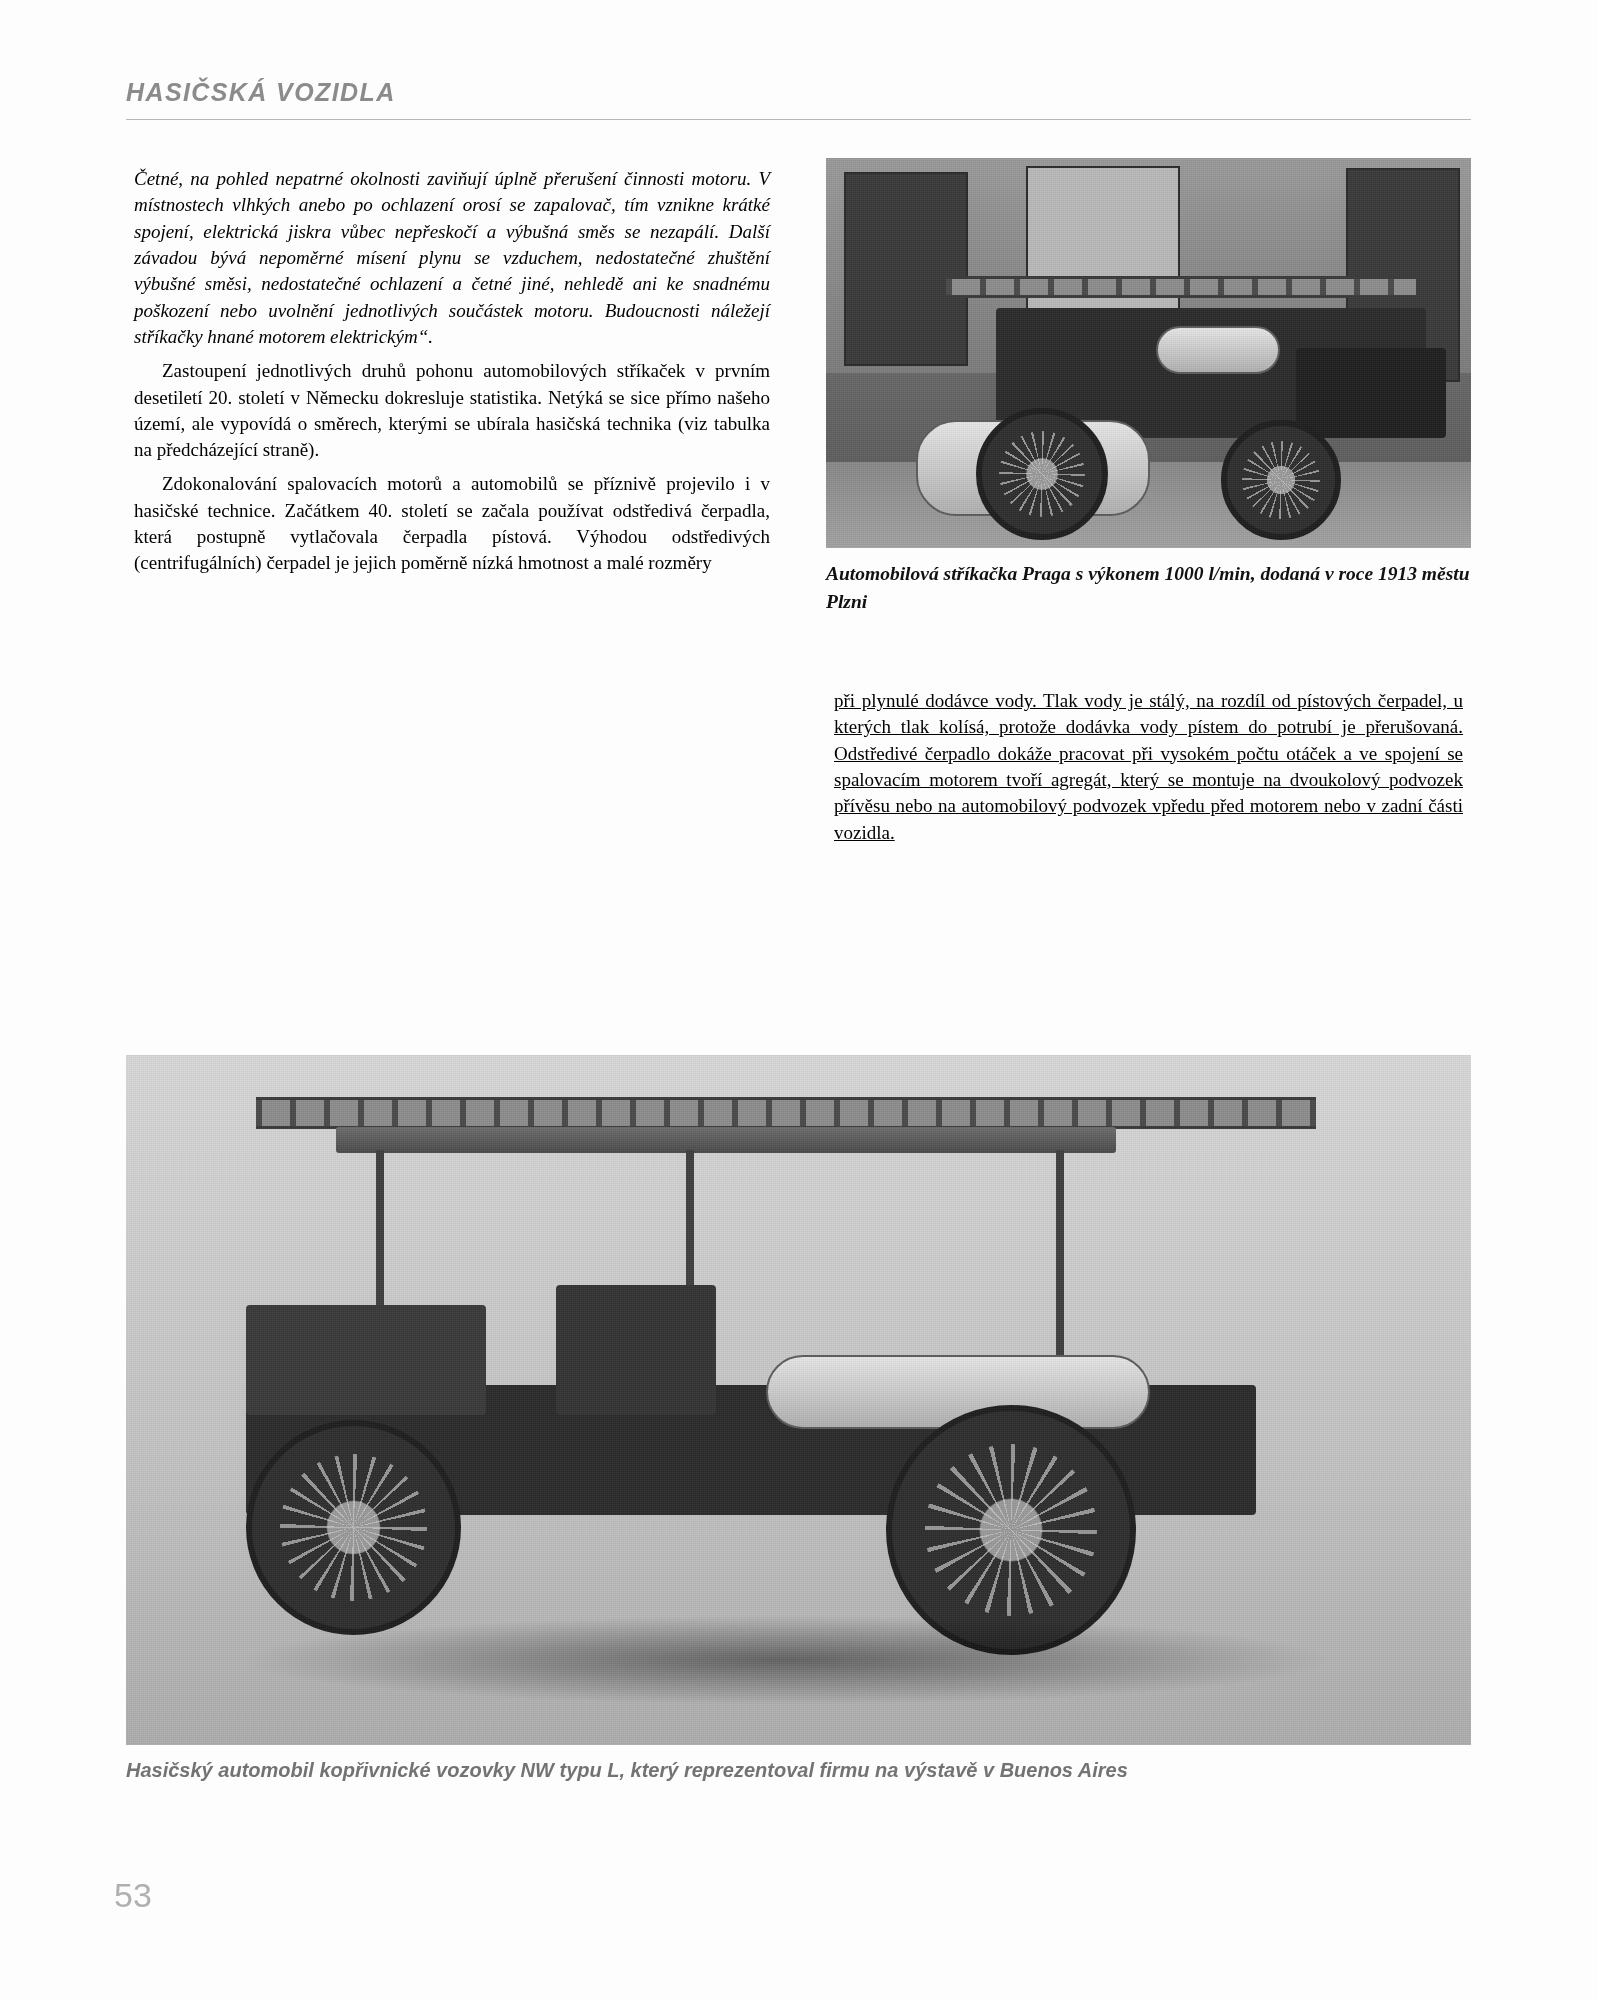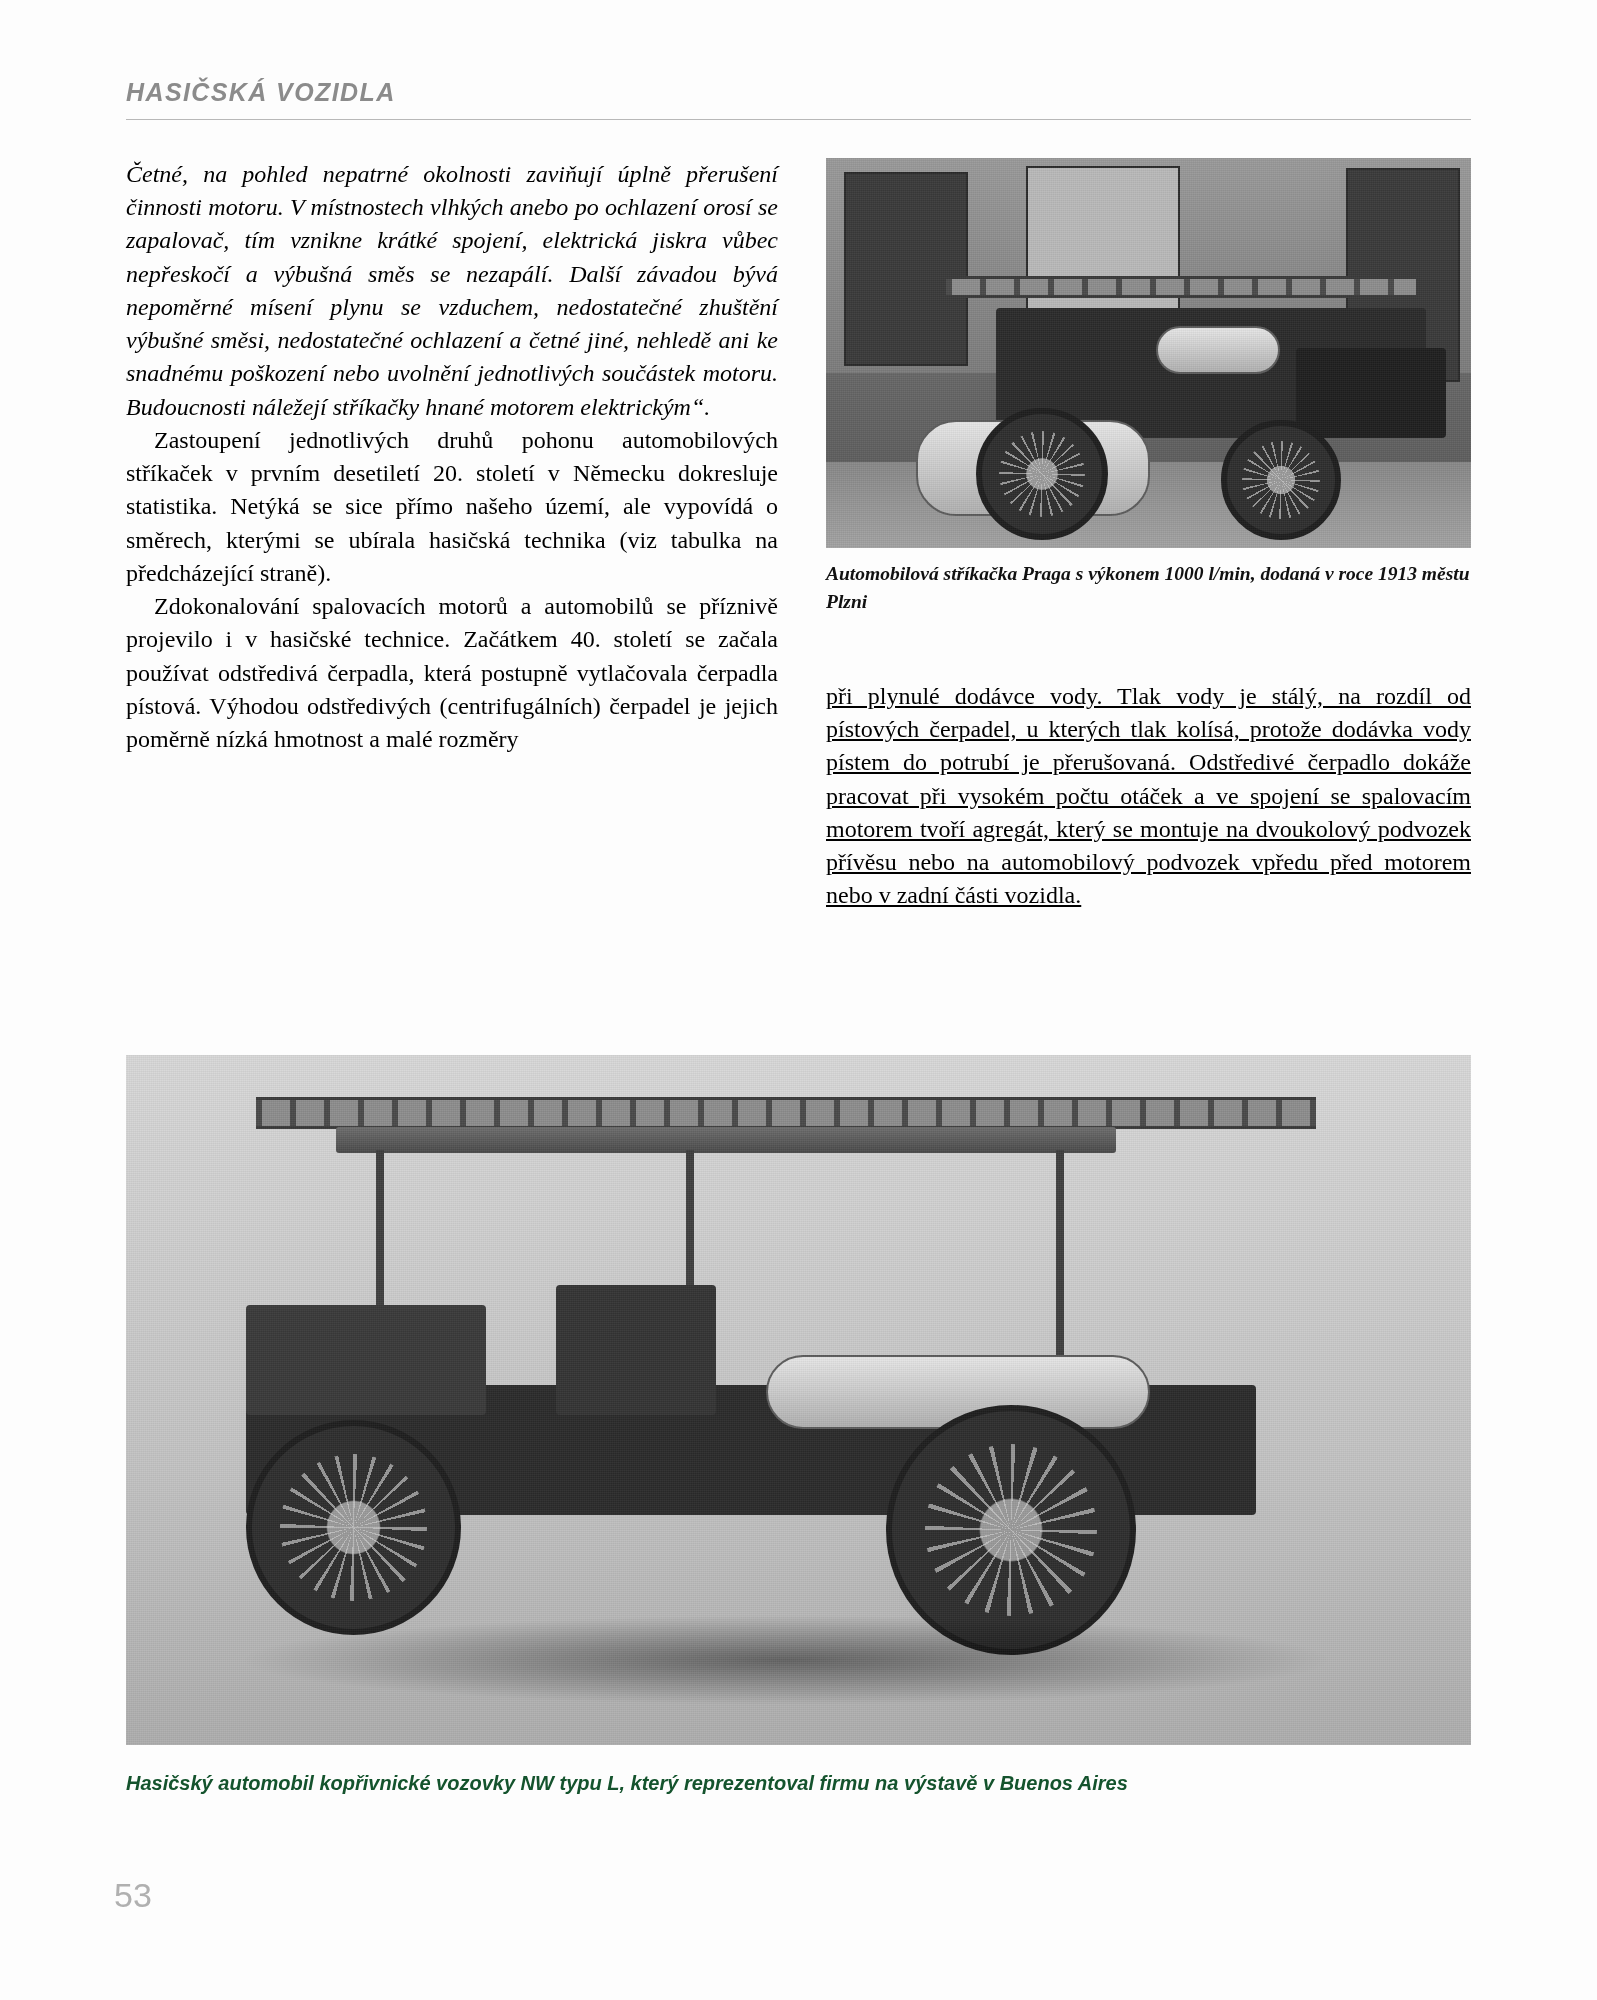--- a/index.html
+++ b/index.html
@@ -60,22 +60,22 @@
   }
   .col-right-text {
     position: absolute;
     left: 826px;
     top: 680px;
     width: 645px;
     text-decoration: underline;
   }
 
   p {
-    margin: 0;
-    font-size: 24px;
+    margin: 8px;
+    font-size: 19px;
     line-height: 1.385;
     text-align: justify;
     text-justify: inter-word;
     hyphens: auto;
   }
   p.indent { text-indent: 28px; }
   p.quote {
     font-style: italic;
   }
 
@@ -111,22 +111,22 @@
   .photo-bottom {
     width: 1345px;
     height: 690px;
     background: #7a7a7a;
   }
   .caption-bottom {
     font-family: "Liberation Sans", sans-serif;
     font-weight: bold;
     font-style: italic;
     font-size: 20px;
-    color: #14532d;
-    margin-top: 27px;
+    color: #737373;
+    margin-top: 14px;
   }
 
   .page-number {
     position: absolute;
     left: 114px;
     top: 1876px;
     font-family: "Liberation Sans", sans-serif;
     font-size: 34px;
     color: #b0b0b0;
   }

